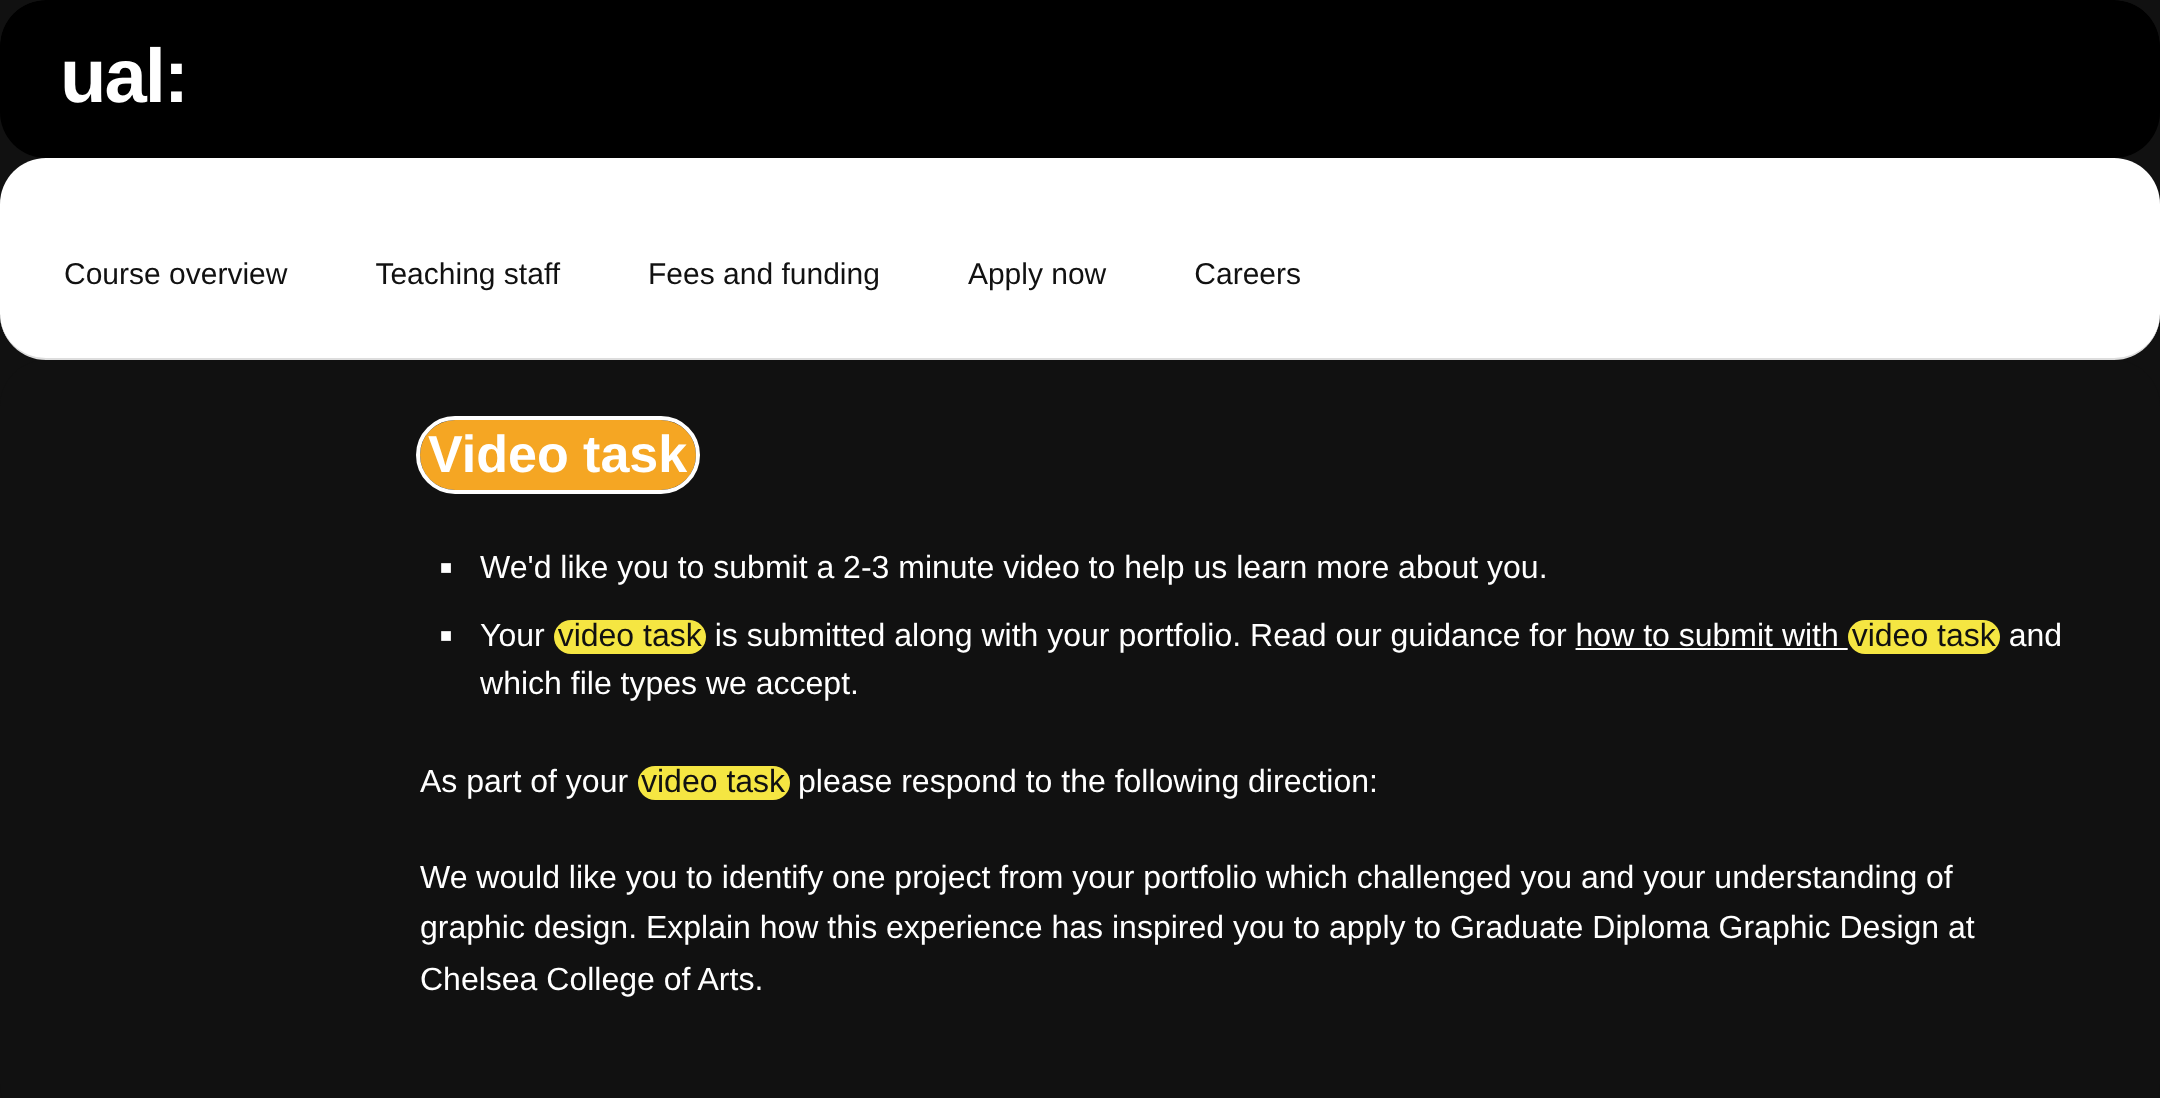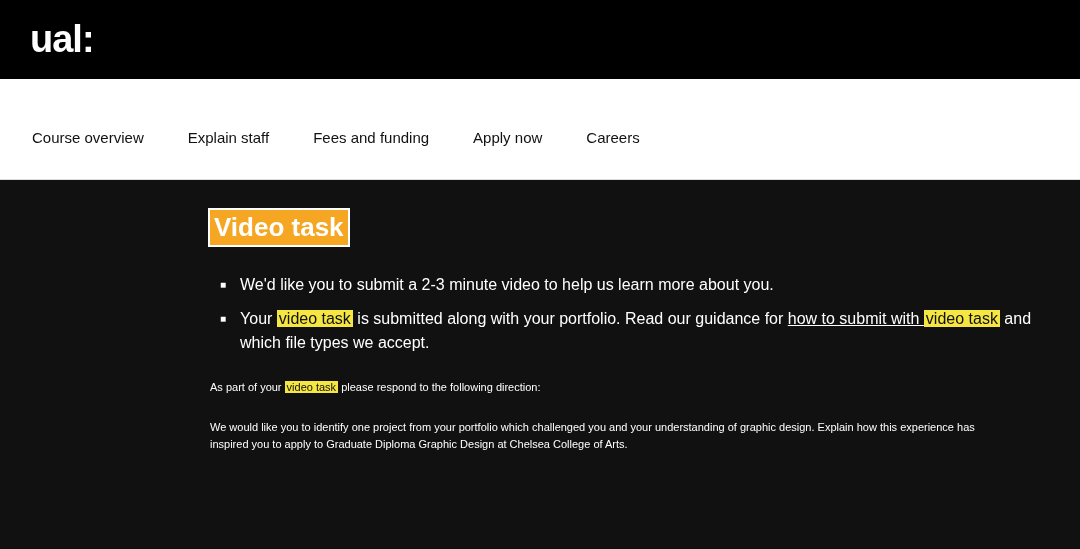--- a/index.html
+++ b/index.html
@@ -1,18 +1,19 @@
 <!DOCTYPE html>
 <html><head>
   <meta charset="utf-8">
   <style>
     * {
       margin: 0;
       padding: 0;
       box-sizing: border-box;
+      border-radius: 23px;
     }
 
     body {
       font-family: Arial, Helvetica, sans-serif;
       background-color: #111;
       color: #fff;
       width: 1080px;
       min-height: 549px;
       overflow-x: hidden;
     }
@@ -102,37 +103,37 @@
       padding: 0 2px;
     }
 
     .link-underline {
       color: #fff;
       text-decoration: underline;
       cursor: pointer;
     }
 
     .paragraph {
-      font-size: 11px;
+      font-size: 16px;
       line-height: 1.6;
       color: #fff;
       margin-bottom: 22px;
       max-width: 780px;
     }
   </style>
 </head>
 <body>
 
 <header class="header">
   <span class="logo">ual:</span>
 </header>
 
 <nav class="nav">
   <span class="nav-item">Course overview</span>
-  <span class="nav-item">Explain staff</span>
+  <span class="nav-item">Teaching staff</span>
   <span class="nav-item">Fees and funding</span>
   <span class="nav-item">Apply now</span>
   <span class="nav-item">Careers</span>
 </nav>
 
 <main class="main-content">
 
   <h2 class="section-title">Video task</h2>
 
   <ul class="bullet-list">

